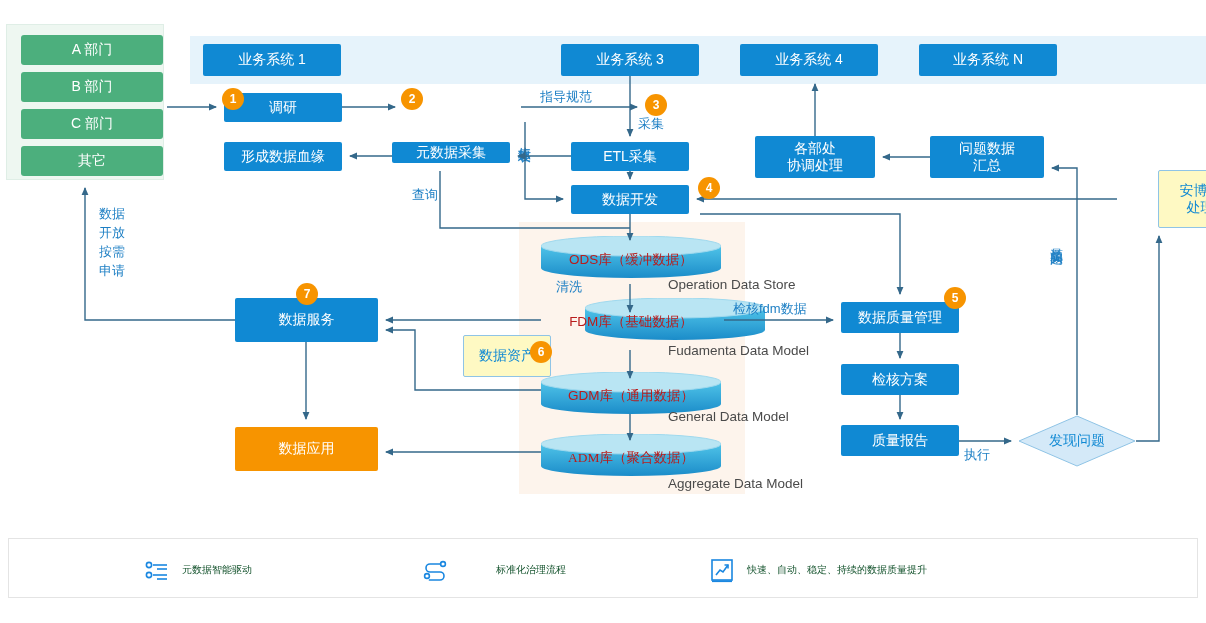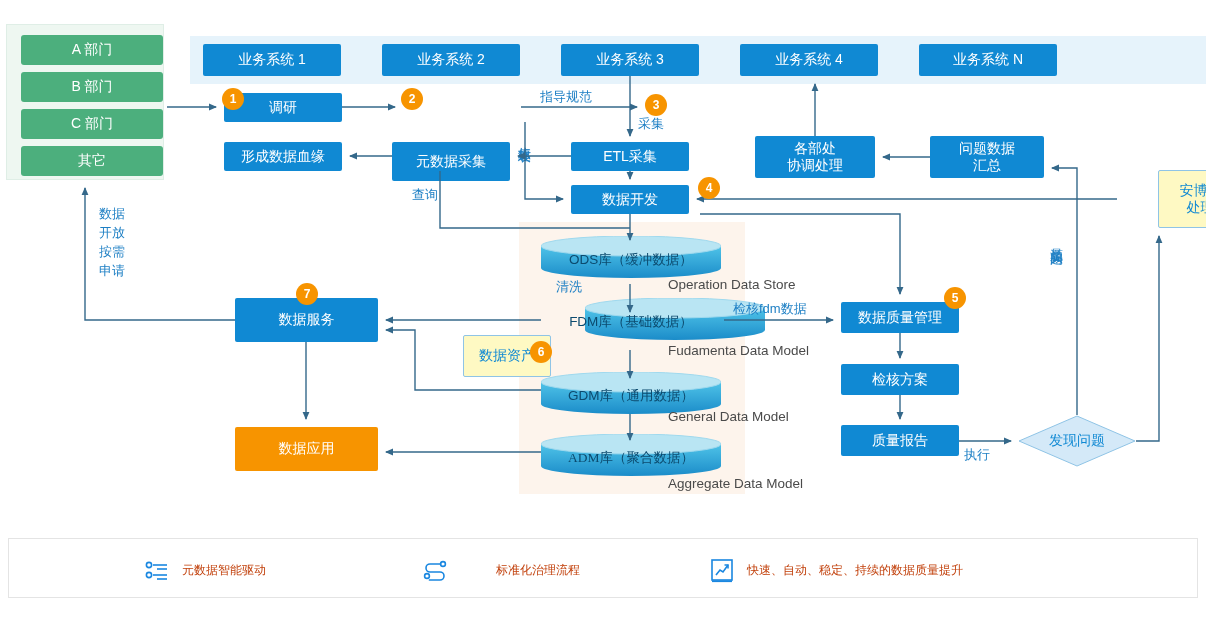--- a/index.html
+++ b/index.html
@@ -34,38 +34,38 @@
   
   .badge{position:absolute;width:22px;height:22px;border-radius:50%;
      background:#f79400;color:#fff;font-size:12px;font-weight:bold;
      display:flex;align-items:center;justify-content:center;z-index:30;}
 
   
   .cyl-bg{position:absolute;left:519px;top:222px;width:226px;height:272px;background:#fdf4ec;}
   .cyl{position:absolute;width:180px;height:42px;}
   .cyl svg{display:block;}
   .cyl .cap{position:absolute;left:0;top:0;width:180px;height:42px;
-     display:flex;align-items:center;justify-content:center;color:#0c4a6e;font-size:13.5px;
+     display:flex;align-items:center;justify-content:center;color:#b91c1c;font-size:13.5px;
      padding-top:6px;box-sizing:border-box;}
 
   
   .lbl{position:absolute;color:#1d7fc4;font-size:13px;white-space:nowrap;}
   .lbl-dark{position:absolute;color:#4a4a4a;font-size:13.5px;white-space:nowrap;}
   .vtext{position:absolute;color:#1d7fc4;font-size:13px;
      writing-mode:vertical-rl;text-orientation:upright;letter-spacing:1px;line-height:1;}
   .stack{position:absolute;color:#1d7fc4;font-size:13px;line-height:1.45;text-align:center;}
 
   
   #wires{position:absolute;left:0;top:0;width:1206px;height:623px;pointer-events:none;z-index:5;}
 
   
   .legend{position:absolute;left:8px;top:538px;width:1190px;height:60px;
      border:1px solid #e4e4e4;background:#ffffff;box-sizing:border-box;}
   .legend-item{position:absolute;top:17px;height:28px;display:flex;align-items:center;gap:12px;}
-  .legend-item .txt{color:#c2410c;font-size:12px;white-space:nowrap;}
+  .legend-item .txt{color:#14532d;font-size:10px;white-space:nowrap;}
   .legend-icon{width:26px;height:26px;flex:0 0 26px;}
 </style>
 </head>
 <body>
 
 <div id="stage">
 
   <div class="dept-panel">
     <div class="node dept" style="top:10px;">
         <span>A 部门</span>
@@ -85,23 +85,20 @@
     <div>数据</div>
     <div>开放</div>
     <div>按需</div>
     <div>申请</div>
   </div>
 
   <div class="banner"></div>
   <div class="node biz" style="left:203px;width:138px;">
       <span>业务系统 1</span>
     </div>
-  <div class="node biz" style="left:382px;width:138px;">
-      <span>业务系统 2</span>
-    </div>
   <div class="node biz" style="left:561px;width:138px;">
       <span>业务系统 3</span>
     </div>
   <div class="node biz" style="left:740px;width:138px;">
       <span>业务系统 4</span>
     </div>
   <div class="node biz" style="left:919px;width:138px;">
       <span>业务系统 N</span>
     </div>
 
@@ -112,21 +109,21 @@
 
   <div class="badge" style="left:401px;top:88px;">2</div>
 
   <div class="lbl" style="left:540px;top:88px;">指导规范</div>
   <div class="badge" style="left:645px;top:94px;">3</div>
   <div class="lbl" style="left:638px;top:115px;">采集</div>
 
   <div class="node blue" style="left:224px;top:142px;width:118px;height:29px;">
       <span>形成数据血缘</span>
     </div>
-  <div class="node blue" style="left:392px;top:142px;width:118px;height:39px;">
+  <div class="node blue" style="left:392px;top:142px;width:118px;height:21px;">
       <span>元数据采集</span>
     </div>
   <div class="vtext" style="left:518px;top:136px;">依标建表</div>
   <div class="node blue" style="left:571px;top:142px;width:118px;height:29px;">
       <span>ETL采集</span>
     </div>
 
   <div class="lbl" style="left:412px;top:186px;">查询</div>
   <div class="node blue" style="left:571px;top:185px;width:118px;height:29px;">
       <span>数据开发</span>

